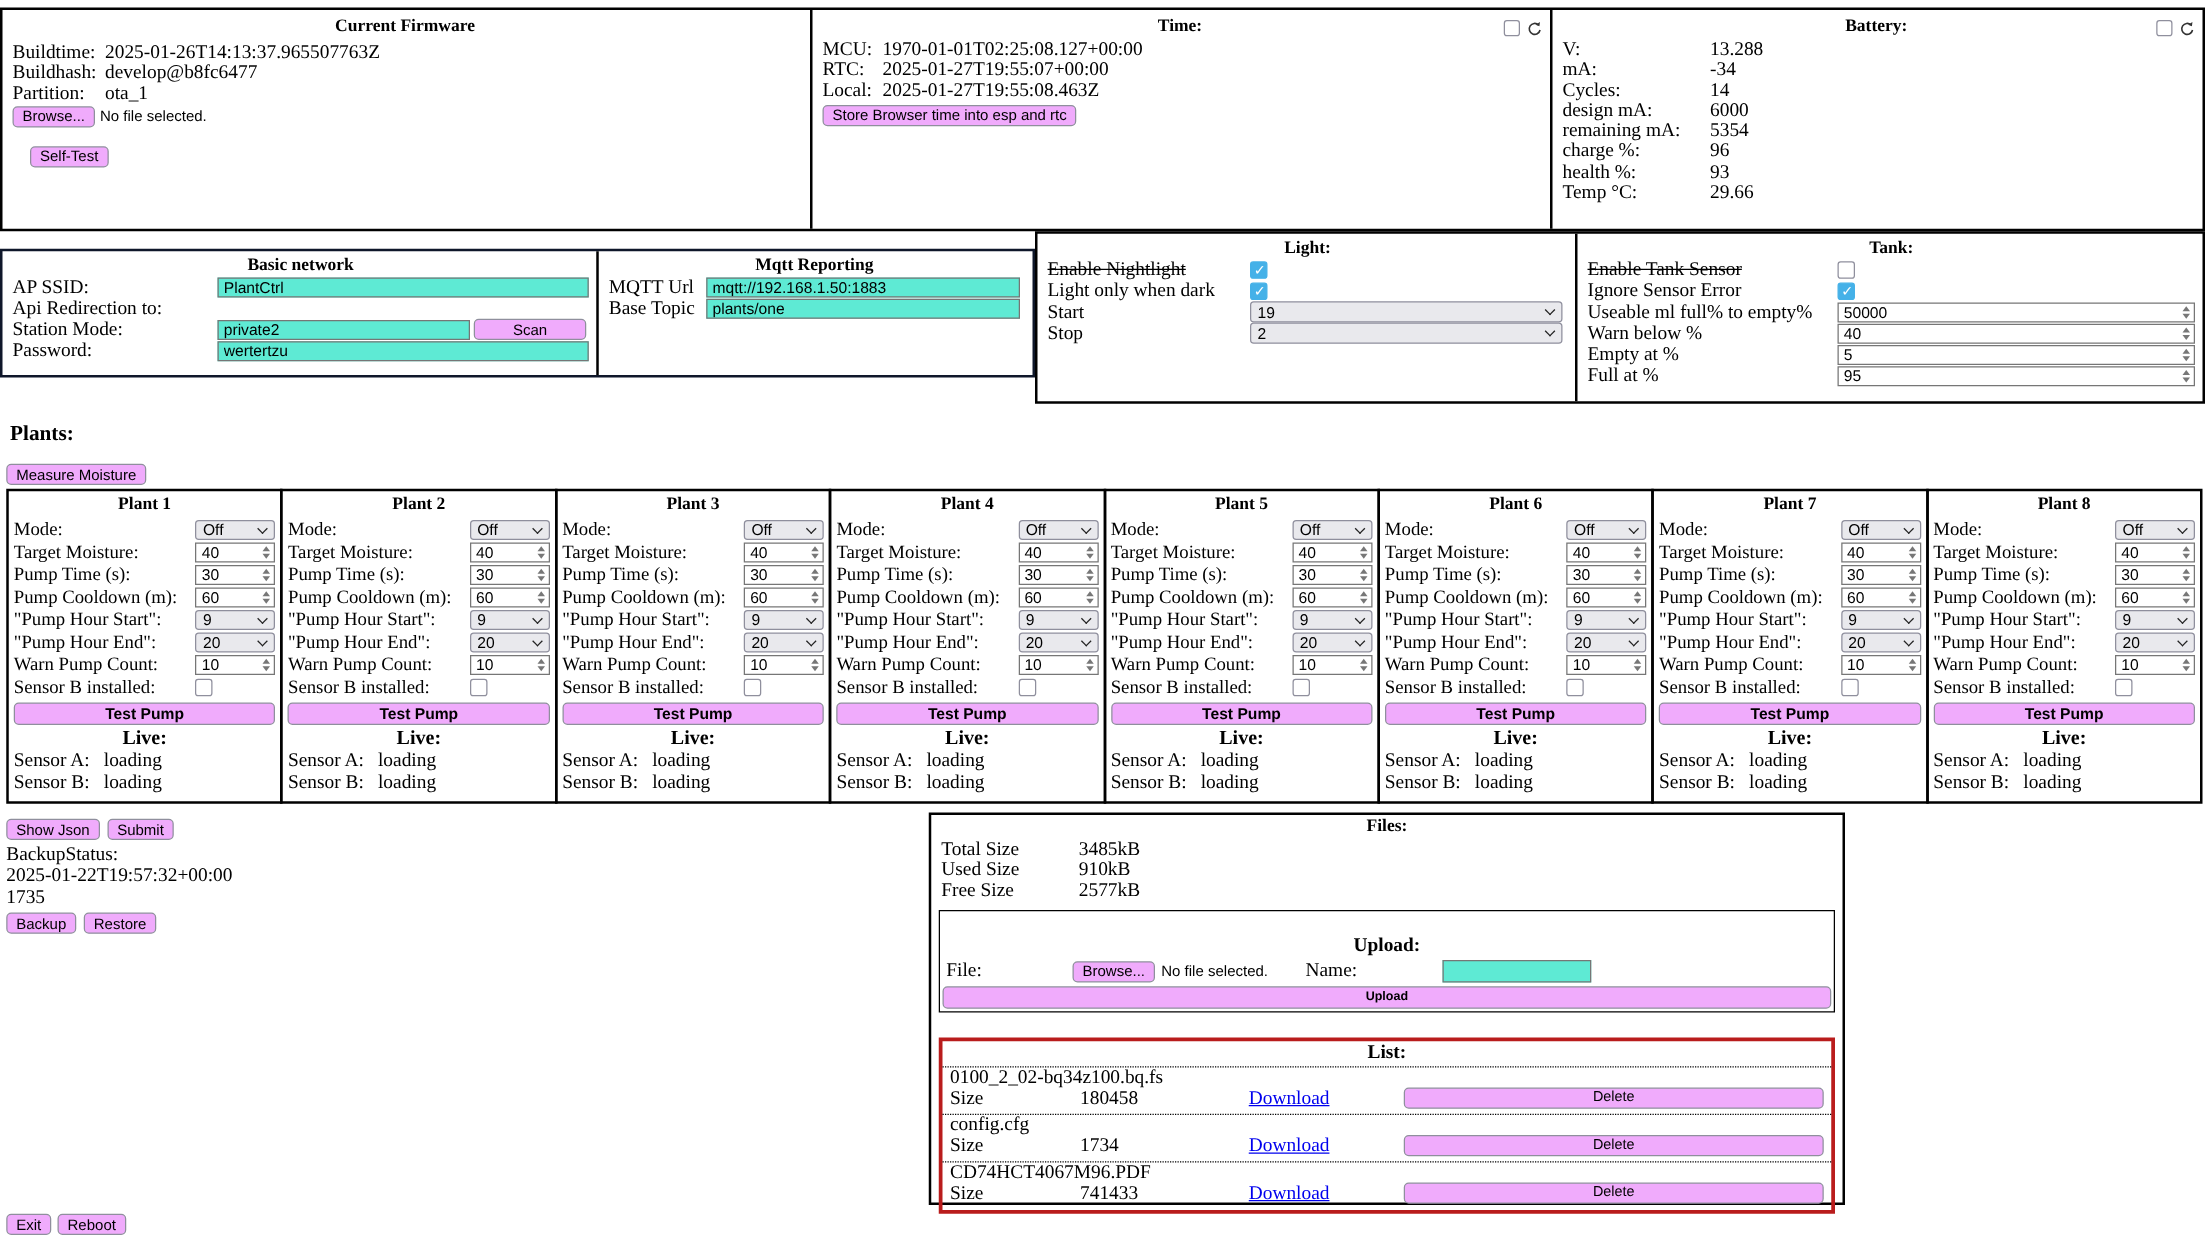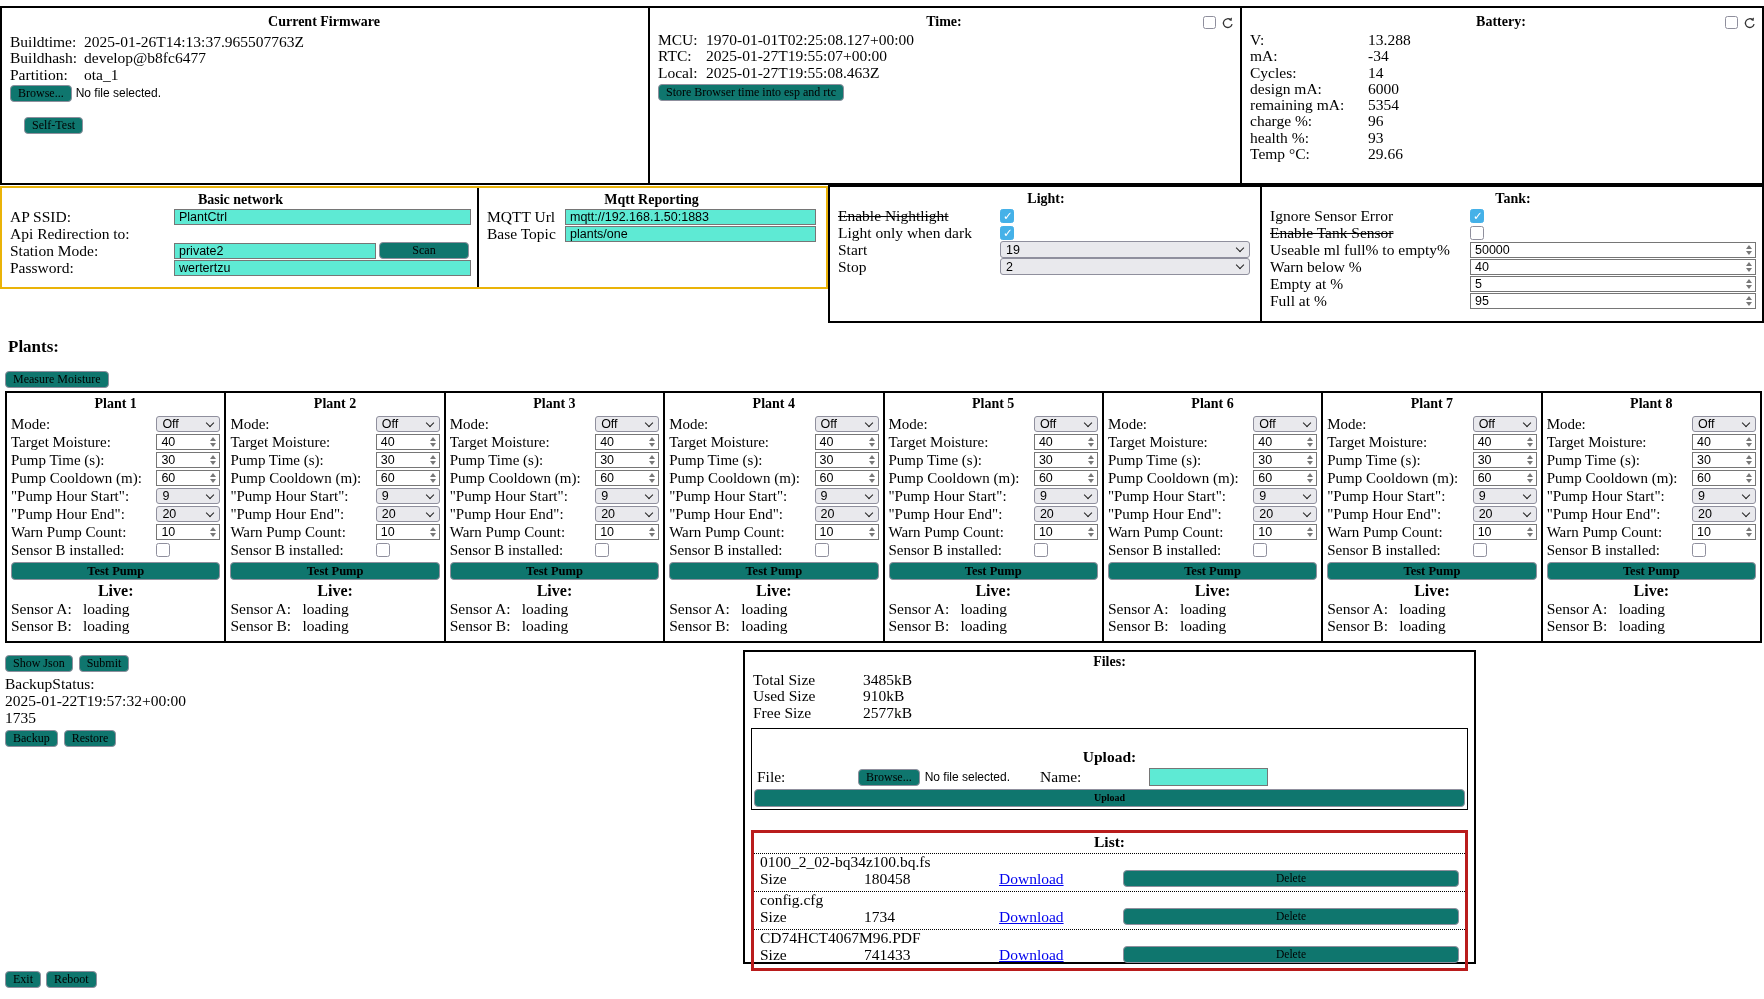--- a/index.html
+++ b/index.html
@@ -5,22 +5,22 @@
   *{box-sizing:border-box;margin:0;padding:0}
   html,body{background:#fff}
   body{width:1764px;height:999px;position:relative;overflow:hidden;
        font-family:"Liberation Serif","DejaVu Serif",serif;font-size:15.5px;color:#000}
 
   
   .panel-title{font-weight:bold;text-align:center;font-size:14px}
   .kv{display:flex;line-height:16.3px}
   .kv .k{flex:0 0 auto}
   .btn{display:inline-flex;align-items:center;justify-content:center;
-       font-family:Liberation Serif, serif;font-size:12px;
-       background:#0f766e;border:1px solid #8f8f9d;border-radius:4px;
+       font-family:Liberation Sans, sans-serif;font-size:12px;
+       background:#f0abfc;border:1px solid #8f8f9d;border-radius:4px;
        height:17px;padding:0 7px;color:#000;cursor:default;white-space:nowrap}
   .txt{font-family:"Liberation Sans","DejaVu Sans",sans-serif;font-size:12.5px;
        height:16px;border:1px solid #767676;border-radius:0;padding:0 4px;background:#5eead4;color:#000}
   .sel{display:inline-flex;align-items:center;justify-content:space-between;
        background:#e9e9ed;border:1px solid #8f8f9d;border-radius:3px;height:17px;
        padding:0 6px 0 5px;font-family:"Liberation Sans","DejaVu Sans",sans-serif;font-size:12.5px}
   .chev{width:6px;height:6px;border-right:1.5px solid #222;border-bottom:1.5px solid #222;
         transform:rotate(45deg);margin-top:-3px;flex:0 0 auto}
   .num{display:inline-flex;align-items:center;justify-content:space-between;background:#fff;
        border:1px solid #767676;height:16px;padding:0 3px 0 4px;
@@ -47,21 +47,21 @@
   .cell-time .k{width:48px}
   .cell-bat .k{width:118px}
   .cell-fw .panel-title{margin-bottom:4px}
   .cell-time .panel-title,.cell-bat .panel-title{margin-bottom:2px}
   .filerow{display:flex;align-items:center;gap:4px;margin-top:2px}
   .nofile{font-family:"Liberation Sans","DejaVu Sans",sans-serif;font-size:12px}
   .selftest{margin-top:15px;margin-left:14px}
   .storebtn{margin-top:3px;margin-left:0}
 
   
-  .row2a{position:absolute;left:0;top:186px;width:828px;height:103px;display:flex;border:2px solid #eab308}
+  .row2a{position:absolute;left:0;top:199px;width:828px;height:103px;display:flex;border:2px solid #0f172a}
   .row2b{position:absolute;left:828px;top:185px;width:936px;height:138px;display:flex;border:2px solid #000}
   .row2a .cell,.row2b .cell{position:relative;padding:4px 6px 0 8px}
   .cell-net{width:475px}
   .cell-mqtt{width:345px;border-left:2px solid #000}
   .cell-light{width:430px}
   .cell-tank{width:502px;border-left:2px solid #000}
   .frm-row{display:flex;align-items:center;height:17px}
   .cell-net .fl{width:164px;flex:0 0 auto}
   .cell-mqtt .fl{width:78px;flex:0 0 auto}
   .cell-light .fl{width:162px;flex:0 0 auto}
@@ -266,26 +266,26 @@
       <span class="fl">Stop</span>
       <span class="sel sel250">
         <span>2</span>
         <i class="chev"></i>
       </span>
     </div>
   </div>
   <div class="cell cell-tank">
     <div class="panel-title">Tank:</div>
     <div class="frm-row">
+      <span class="fl strike">Enable Tank Sensor</span>
+      <span class="cb"></span>
+    </div>
+    <div class="frm-row">
       <span class="fl">Ignore Sensor Error</span>
       <span class="cb checked"></span>
-    </div>
-    <div class="frm-row">
-      <span class="fl strike">Enable Tank Sensor</span>
-      <span class="cb"></span>
     </div>
     <div class="frm-row">
       <span class="fl">Useable ml full% to empty%</span>
       <span class="num num286">
         <span>50000</span>
         <i class="spin">
             <i class="tri-up"></i>
             <i class="tri-dn"></i>
           </i>
       </span>

